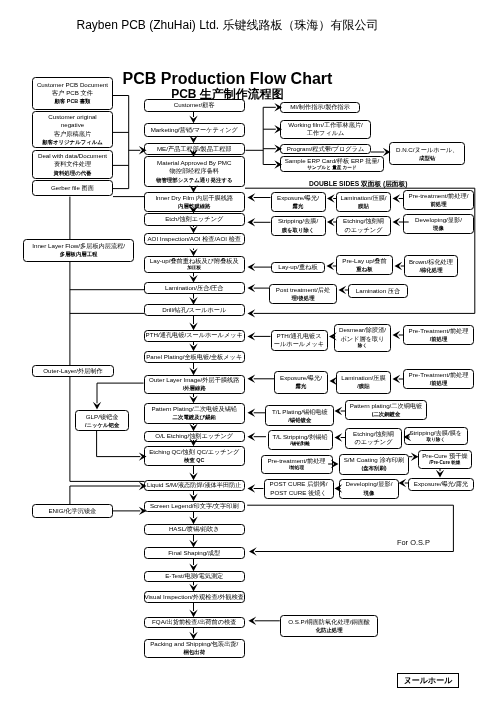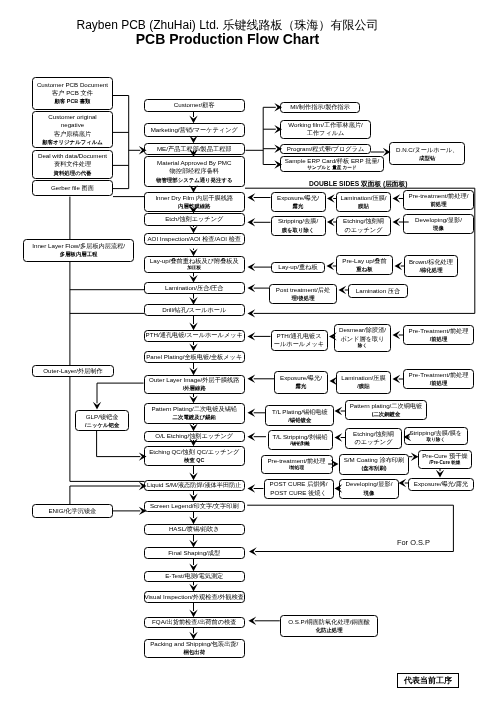--- a/index.html
+++ b/index.html
@@ -4,21 +4,21 @@
 <title>PCB Production Flow Chart</title>
 <style>
   html,body{margin:0;padding:0;background:#ffffff;}
   body{width:503px;height:711px;position:relative;overflow:hidden;
        font-family:"Liberation Sans",sans-serif;color:#000;}
   #page{position:absolute;left:0;top:0;width:503px;height:711px;}
   #wires{position:absolute;left:0;top:0;width:503px;height:711px;z-index:1;}
   #wires2{position:absolute;left:0;top:0;width:503px;height:711px;z-index:4;pointer-events:none;}
   #titlewrap{position:absolute;left:0;top:0;width:455px;text-align:center;z-index:3;}
   .t1{font-size:12px;line-height:14px;padding-top:18px;}
-  .t2{font-size:14px;line-height:14.5px;font-weight:bold;}
+  .t2{font-size:16px;line-height:14.5px;font-weight:bold;margin-top:40px;}
   .t3{font-size:12px;line-height:14.5px;font-weight:bold;}
   .box{position:absolute;box-sizing:border-box;border:1.15px solid #000;
        border-radius:3.5px;background:#fff;display:flex;flex-direction:column;
        align-items:center;justify-content:center;text-align:center;
        font-size:6.2px;line-height:8.1px;white-space:nowrap;z-index:2;}
   .box.sq{border-radius:0;border-width:1.3px;}
   .box.legend .ln{font-weight:bold;font-size:8px;}
   .ln{display:block;}
   .ln.b{font-weight:bold;font-size:5.4px;}
   .ln.bs{font-weight:bold;font-size:4.6px;line-height:6px;}
@@ -304,20 +304,21 @@
         <path d="M249,551.5 L256.7,547.3 L253.5,551.5 L256.7,555.7 Z" fill="#000"></path>
       </g>
       <g>
         <line x1="279.8" y1="620.8" x2="254.7" y2="620.8" stroke="#000" stroke-width="1"></line>
         <path d="M248.5,620.8 L256.2,616.5999999999999 L253,620.8 L256.2,625 Z" fill="#000"></path>
       </g>
     </svg>
   <div id="titlewrap">
     <div class="t1">Rayben PCB (ZhuHai) Ltd.  乐键线路板（珠海）有限公司</div>
     <div class="t2">PCB Production Flow Chart</div>
+    <div class="t3">PCB 生产制作流程图</div>
   </div>
   <div class="note" id="note-double" style="left:309px;top:180px;">DOUBLE SIDES 双面板 (层面板)</div>
   <div class="note plain" id="note-osp" style="left:397px;top:538px;">For O.S.P</div>
 <div class="box" style="left: 32px; top: 77px; width: 81px; height: 32.5px;">
       <span class="ln">Customer PCB Document</span>
       <span class="ln">客户 PCB 文件</span>
       <span class="ln b">顧客 PCB 書類</span>
     </div>
     <div class="box" style="left: 32px; top: 111px; width: 81px; height: 37px;">
       <span class="ln">Customer original</span>
@@ -553,15 +554,15 @@
       <span class="ln b">現像</span>
     </div>
     <div class="box" style="left: 408px; top: 477.5px; width: 66px; height: 13px;">
       <span class="ln">Exposure/曝光/露光</span>
     </div>
     <div class="box" style="left: 279.8px; top: 615.4px; width: 98.7px; height: 21.9px;">
       <span class="ln">O.S.P/铜面防氧化处理/銅面酸</span>
       <span class="ln b">化防止処理</span>
     </div>
     <div class="box sq legend" style="left: 397.2px; top: 673.4px; width: 61.7px; height: 14.9px;">
-      <span class="ln">代表当前工序</span>
+      <span class="ln">ヌールホール</span>
     </div>
   </div>
 
 </body></html>

